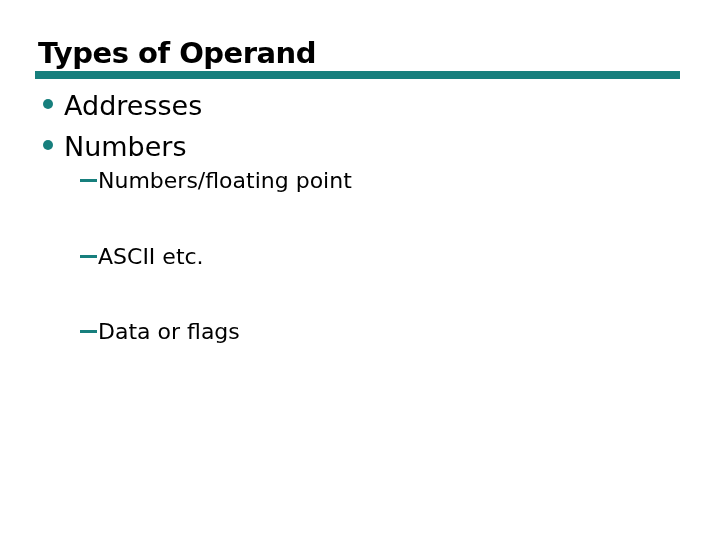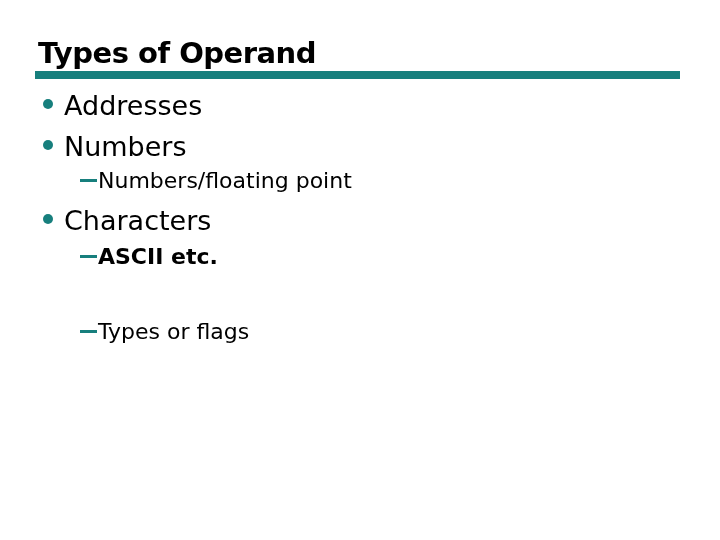--- a/index.html
+++ b/index.html
@@ -67,21 +67,21 @@
     width: 17px;
     height: 3px;
     background: var(--accent, #177f7d);
     margin-right: 1px;
     vertical-align: 6px;
   }
   .r1 { top: 92px; }
   .r2 { top: 133px; }
   .r3 { top: 170px; }
   .r4 { top: 207px; }
-  .r5 { top: 246px; font-weight: bold; }
+  .r5 { top: 246px; }
   .r6 { top: 282px; }
   .r7 { top: 321px; }
 </style>
 </head>
 <body style="--accent: #177f7d; --text: #000000; --bg: #ffffff;">
 
 <div class="slide">
 
   <h1 class="slide-title">Types of Operand</h1>
 
@@ -92,26 +92,23 @@
   </div>
 
   <div class="main-item r2">
     <span class="bullet"></span><span>Numbers</span>
   </div>
 
   <div class="sub-item r3">
     <span class="dash"></span><span>Numbers/floating point</span>
   </div>
 
-  <div class="main-item r4">
-    <span class="bullet"></span><span>Characters</span>
-  </div>
 
   <div class="sub-item r5">
     <span class="dash"></span><span>ASCII etc.</span>
   </div>
 
 
   <div class="sub-item r7">
-    <span class="dash"></span><span>Types or flags</span>
+    <span class="dash"></span><span>Data or flags</span>
   </div>
 
 </div>
 
 </body></html>

